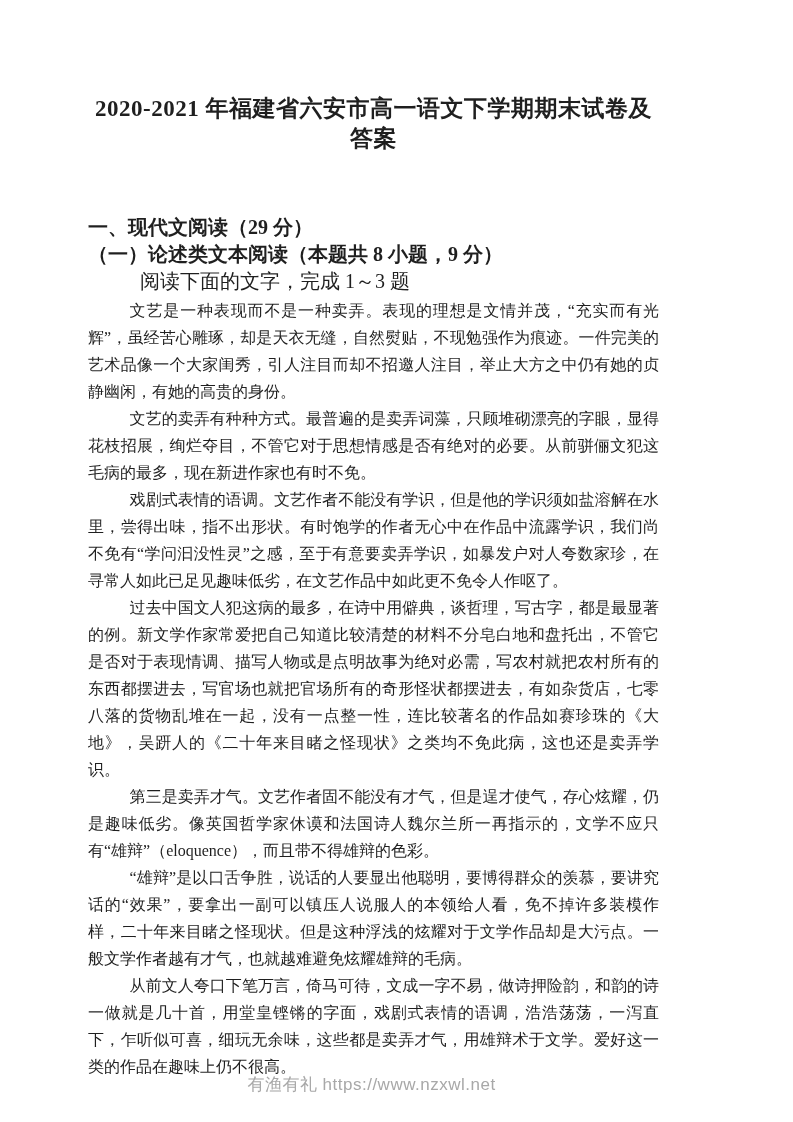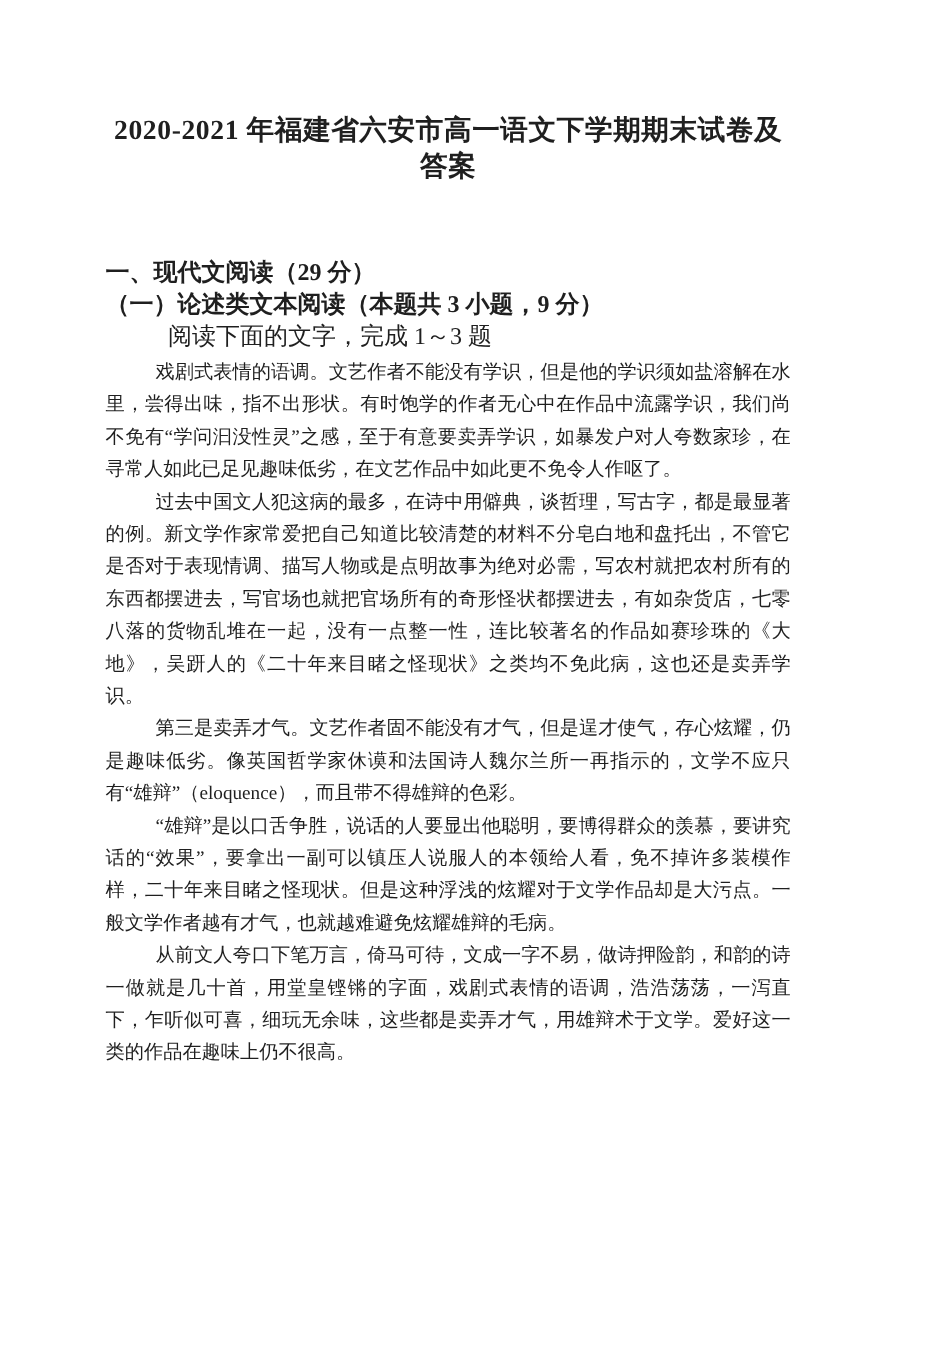--- a/index.html
+++ b/index.html
@@ -64,27 +64,30 @@
 </head>
 <body>
 
 <div class="page">
   <div class="content">
 
     <h1 class="doc-title">2020-2021 年福建省六安市高一语文下学期期末试卷及答案</h1>
 
     <p class="section-heading">一、现代文阅读（29 分）</p>
 
-    <p class="subsection-heading">（一）论述类文本阅读（本题共 3 小题，9 分）</p>
+    <p class="subsection-heading">（一）论述类文本阅读（本题共 8 小题，9 分）</p>
 
     <p class="instruction">阅读下面的文字，完成 1～3 题</p>
 
     <div class="passage">
+        <p class="para">文艺是一种表现而不是一种卖弄。表现的理想是文情并茂，“充实而有光辉”，虽经苦心雕琢，却是天衣无缝，自然熨贴，不现勉强作为痕迹。一件完美的艺术品像一个大家闺秀，引人注目而却不招邀人注目，举止大方之中仍有她的贞静幽闲，有她的高贵的身份。</p>
+        <p class="para">文艺的卖弄有种种方式。最普遍的是卖弄词藻，只顾堆砌漂亮的字眼，显得花枝招展，绚烂夺目，不管它对于思想情感是否有绝对的必要。从前骈俪文犯这毛病的最多，现在新进作家也有时不免。</p>
         <p class="para">戏剧式表情的语调。文艺作者不能没有学识，但是他的学识须如盐溶解在水里，尝得出味，指不出形状。有时饱学的作者无心中在作品中流露学识，我们尚不免有“学问汩没性灵”之感，至于有意要卖弄学识，如暴发户对人夸数家珍，在寻常人如此已足见趣味低劣，在文艺作品中如此更不免令人作呕了。</p>
         <p class="para">过去中国文人犯这病的最多，在诗中用僻典，谈哲理，写古字，都是最显著的例。新文学作家常爱把自己知道比较清楚的材料不分皂白地和盘托出，不管它是否对于表现情调、描写人物或是点明故事为绝对必需，写农村就把农村所有的东西都摆进去，写官场也就把官场所有的奇形怪状都摆进去，有如杂货店，七零八落的货物乱堆在一起，没有一点整一性，连比较著名的作品如赛珍珠的《大地》，吴趼人的《二十年来目睹之怪现状》之类均不免此病，这也还是卖弄学识。</p>
         <p class="para">第三是卖弄才气。文艺作者固不能没有才气，但是逞才使气，存心炫耀，仍是趣味低劣。像英国哲学家休谟和法国诗人魏尔兰所一再指示的，文学不应只有“雄辩”（eloquence），而且带不得雄辩的色彩。</p>
         <p class="para">“雄辩”是以口舌争胜，说话的人要显出他聪明，要博得群众的羡慕，要讲究话的“效果”，要拿出一副可以镇压人说服人的本领给人看，免不掉许多装模作样，二十年来目睹之怪现状。但是这种浮浅的炫耀对于文学作品却是大污点。一般文学作者越有才气，也就越难避免炫耀雄辩的毛病。</p>
         <p class="para">从前文人夸口下笔万言，倚马可待，文成一字不易，做诗押险韵，和韵的诗一做就是几十首，用堂皇铿锵的字面，戏剧式表情的语调，浩浩荡荡，一泻直下，乍听似可喜，细玩无余味，这些都是卖弄才气，用雄辩术于文学。爱好这一类的作品在趣味上仍不很高。</p>
       </div>
 
   </div>
 
+  <div class="footer">有渔有礼 https://www.nzxwl.net</div>
 </div>
 
 </body></html>

